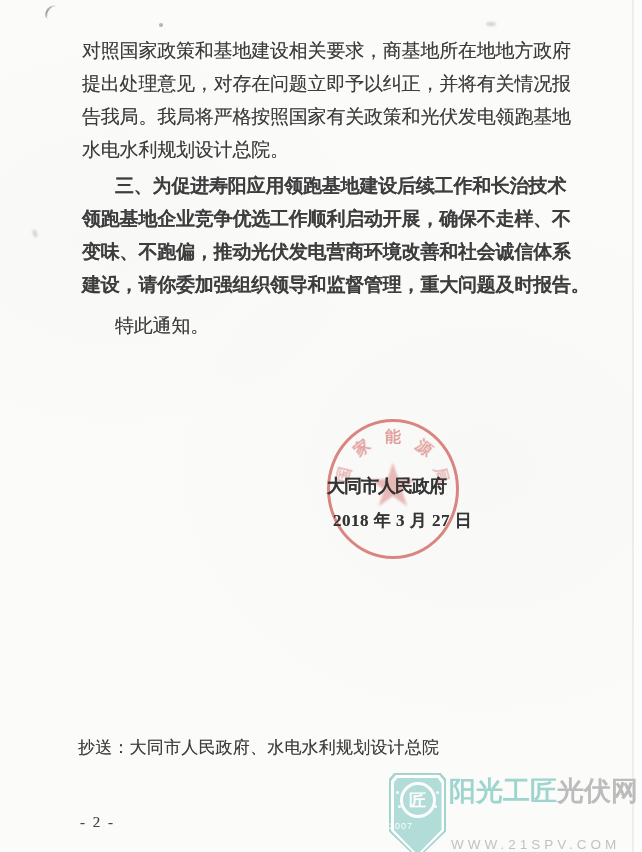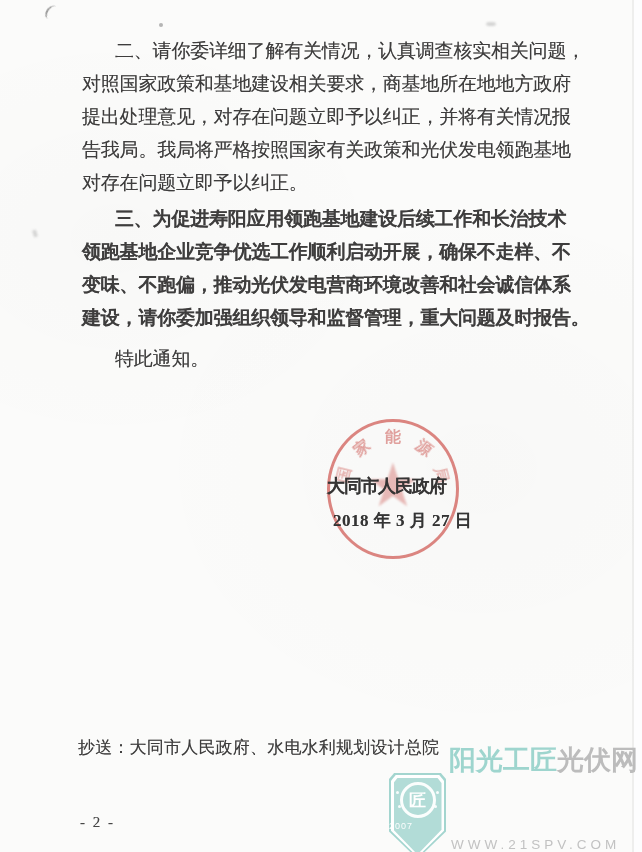--- a/index.html
+++ b/index.html
@@ -109,21 +109,21 @@
   .wm-glyph { color:#ffffff; font-size:17px; font-weight:700; font-family:"Liberation Sans", sans-serif; }
   .wm-year {
     position:absolute; left:0; right:0; top:48px; text-align:left;
     color:rgba(255,255,255,0.95); font-size:9px; letter-spacing:1px;
     font-family:"Liberation Sans", sans-serif;
   }
   .wm-dot { position:absolute; width:3px; height:3px; border-radius:50%; background:rgba(255,255,255,0.9); }
   .wm-d1 { left:7px; top:18px; } .wm-d2 { right:7px; top:18px; }
   .wm-d3 { left:9px; top:32px; } .wm-d4 { right:9px; top:32px; }
   .wm-brand {
-    position:absolute; left:449px; top:746px; white-space:nowrap;
+    position:absolute; left:449px; top:777px; white-space:nowrap;
     font-family:"Liberation Sans", sans-serif; font-weight:700; font-size:27px;
     letter-spacing:0; line-height:1.1;
   }
   .wm-brand-primary { color:#9ed5ce; }
   .wm-brand-secondary { color:#bcbcbc; }
   .wm-url {
     position:absolute; left:451px; top:809px; white-space:nowrap;
     font-family:"Liberation Sans", sans-serif; font-size:13.5px; font-weight:500;
     letter-spacing:4px; color:#c2c2c2;margin-top:28px;
   }
@@ -133,25 +133,24 @@
 
 <div class="page">
 
   <div class="artifact a-stroke"></div>
   <div class="artifact a-dot"></div>
   <div class="artifact a-smudge"></div>
   <div class="artifact a-dash"></div>
 
   <main class="doc-body">
     <div class="para para-1">
-      <div class="line indent">二、请你委详细了解有关情况，认真调查核实相关问题，</div>
       <div class="line">对照国家政策和基地建设相关要求，商基地所在地地方政府</div>
       <div class="line">提出处理意见，对存在问题立即予以纠正，并将有关情况报</div>
       <div class="line">告我局。我局将严格按照国家有关政策和光伏发电领跑基地</div>
-      <div class="line">对存在问题立即予以纠正。</div>
+      <div class="line">水电水利规划设计总院。</div>
     </div>
     <div class="para para-2">
       <div class="line indent">三、为促进寿阳应用领跑基地建设后续工作和长治技术</div>
       <div class="line">领跑基地企业竞争优选工作顺利启动开展，确保不走样、不</div>
       <div class="line">变味、不跑偏，推动光伏发电营商环境改善和社会诚信体系</div>
       <div class="line">建设，请你委加强组织领导和监督管理，重大问题及时报告。</div>
     </div>
     <div class="line indent closing-line">特此通知。</div>
   </main>
 

